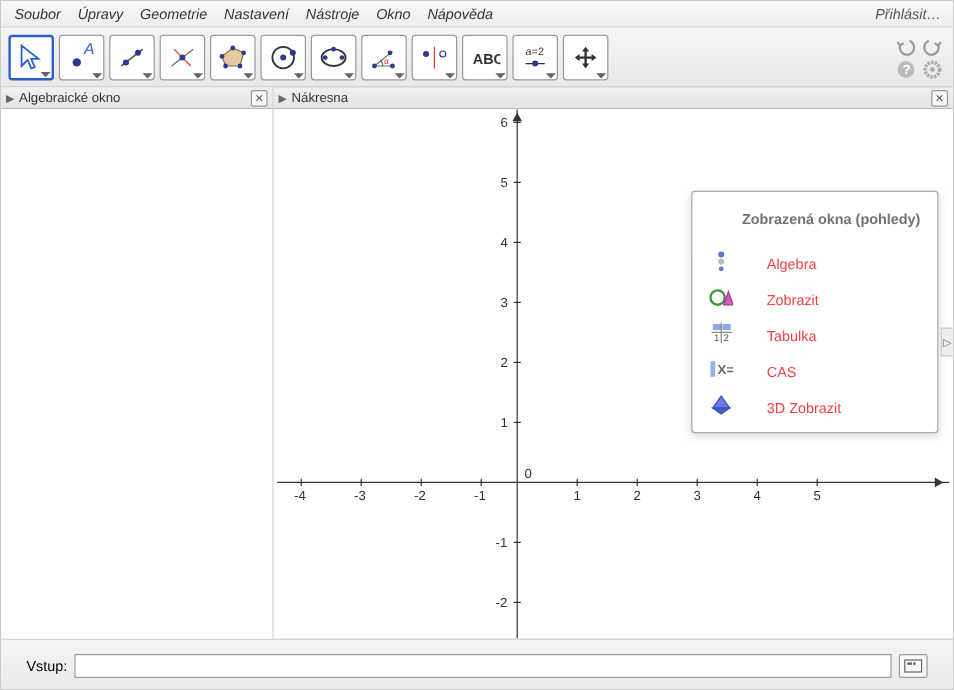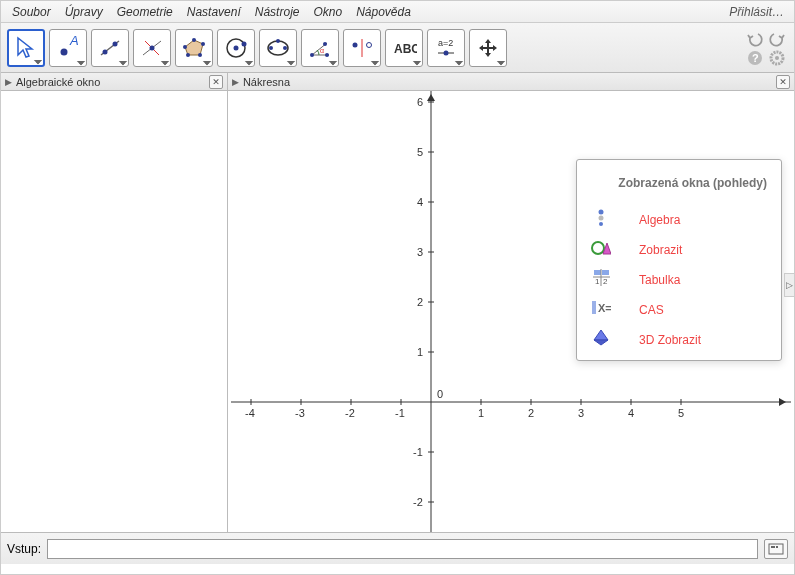--- a/index.html
+++ b/index.html
@@ -33,21 +33,21 @@
 
 svg.axes { position:absolute; inset:0; width:100%; height:100%; }
 
 .popup { position:absolute; top:68px; right:12px; width:206px; background:#fff; border:1px solid #aaa; border-radius:3px; box-shadow:0 2px 8px rgba(0,0,0,.15); padding:10px 8px 8px 8px; }
 .popup-title { color:#737373; font-weight:bold; font-size:12px; text-align:right; padding:6px 6px 12px 6px;}
 .popup-item { display:flex; align-items:flex-end; gap:28px; padding:5px 6px; color:#ef4444; }
 .popup-icon { width:20px; height:20px; display:flex; align-items:center; justify-content:center; }
 
 .expand-tab { position:absolute; right:0; top:200px; width:10px; height:24px; background:#eee; border:1px solid #ccc; border-right:none; display:flex; align-items:center; justify-content:center; color:#666; font-size:9px;}
 
-.inputbar { height:32px; display:flex; align-items:center; padding:4px 6px; gap:6px; border-top:1px solid #bbb; background:linear-gradient(#f4f4f4,#eaeaea);}
+.inputbar { height:44px; display:flex; align-items:center; padding:4px 21px; gap:6px; border-top:1px solid #bbb; background:linear-gradient(#f4f4f4,#eaeaea);}
 .inputbar input { flex:1; height:20px; border:1px solid #999; padding:0 4px; font-size:12px; background:#fff;}
 .inputbar .kbbtn { width:24px; height:20px; border:1px solid #999; background:#f8f8f8; display:flex; align-items:center; justify-content:center; border-radius:2px;}
 
 .axis-label { font-size:11px; fill:#333; font-family:Arial; }
 </style>
 </head>
 <body>
 
 <div class="menubar">
   <div class="menuitem">Soubor</div>

